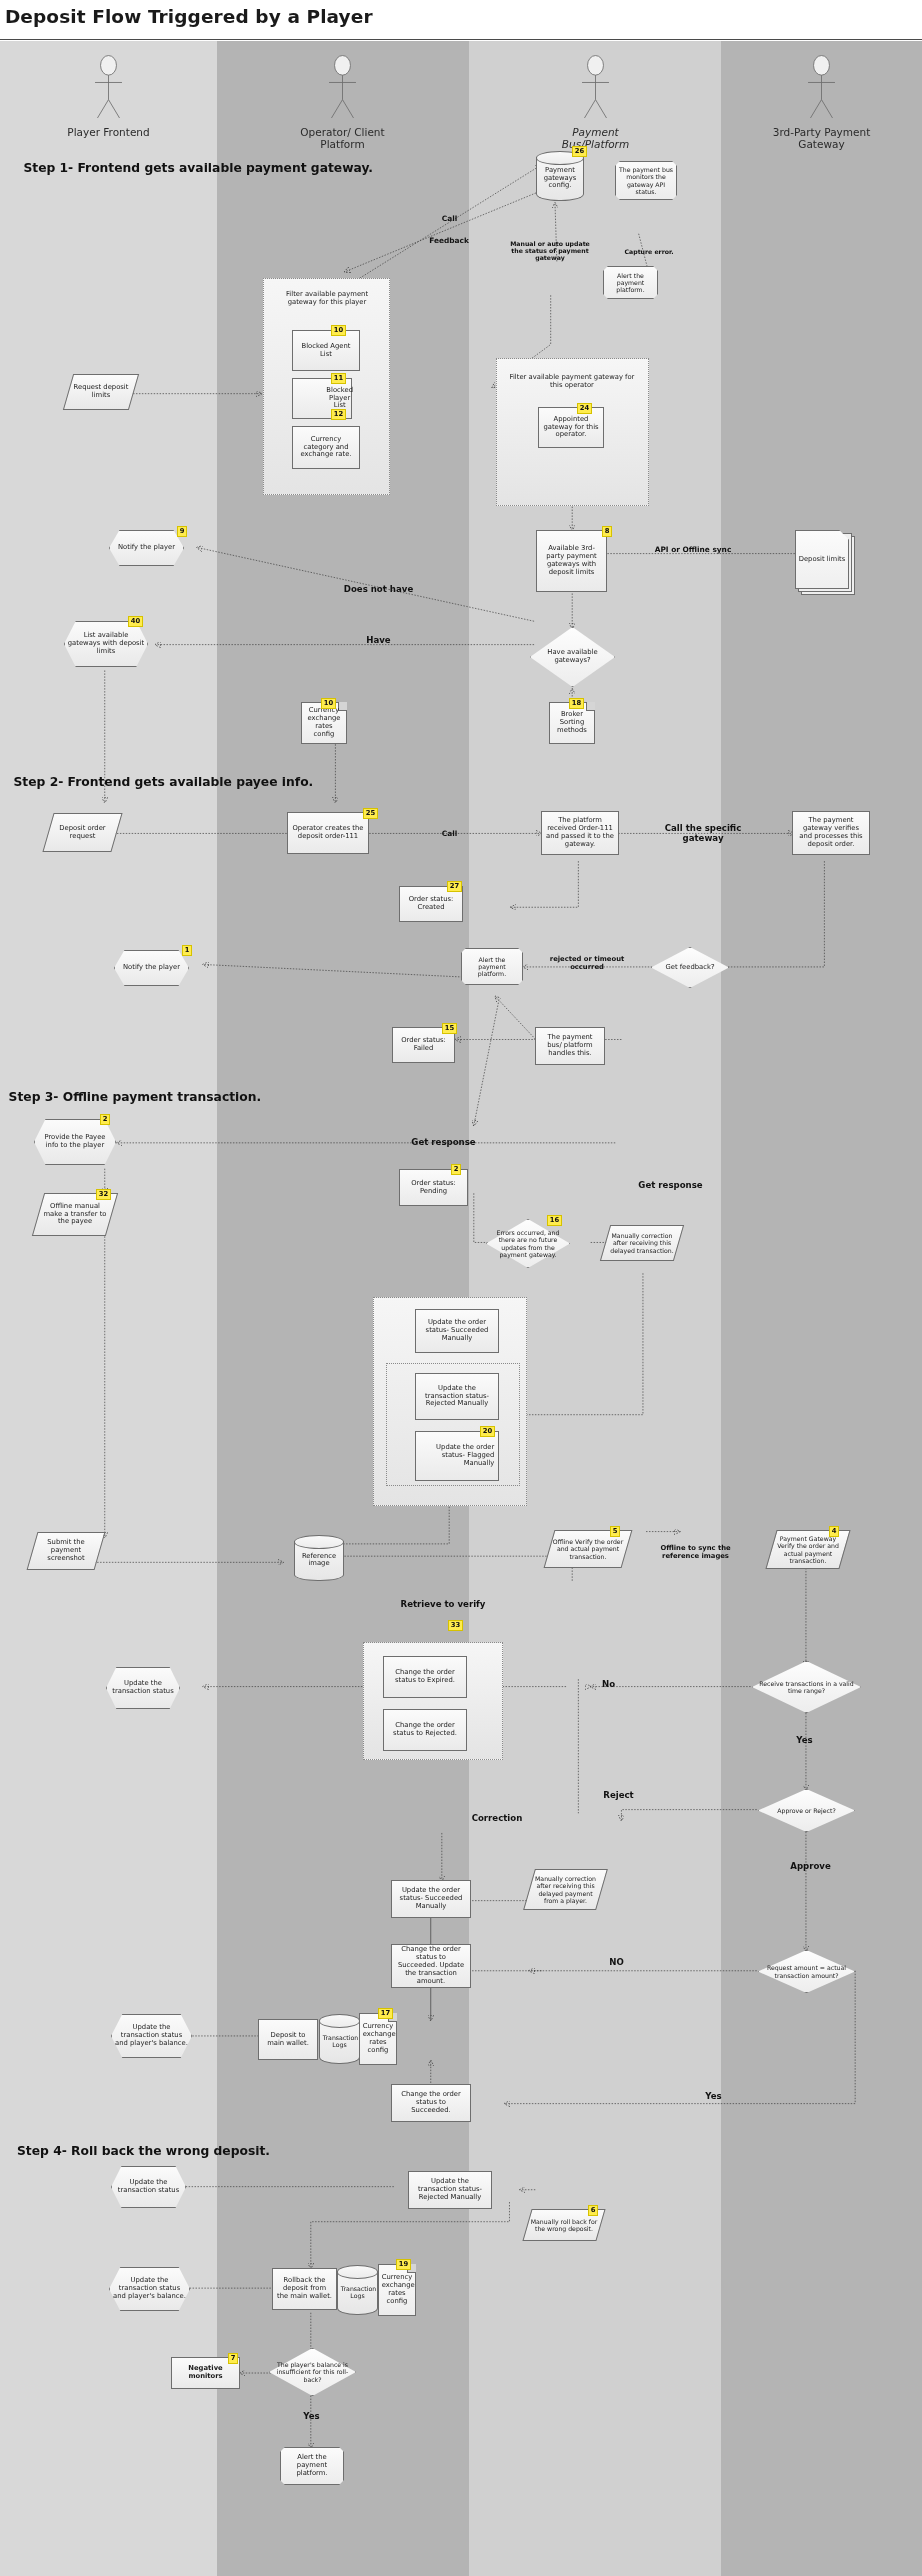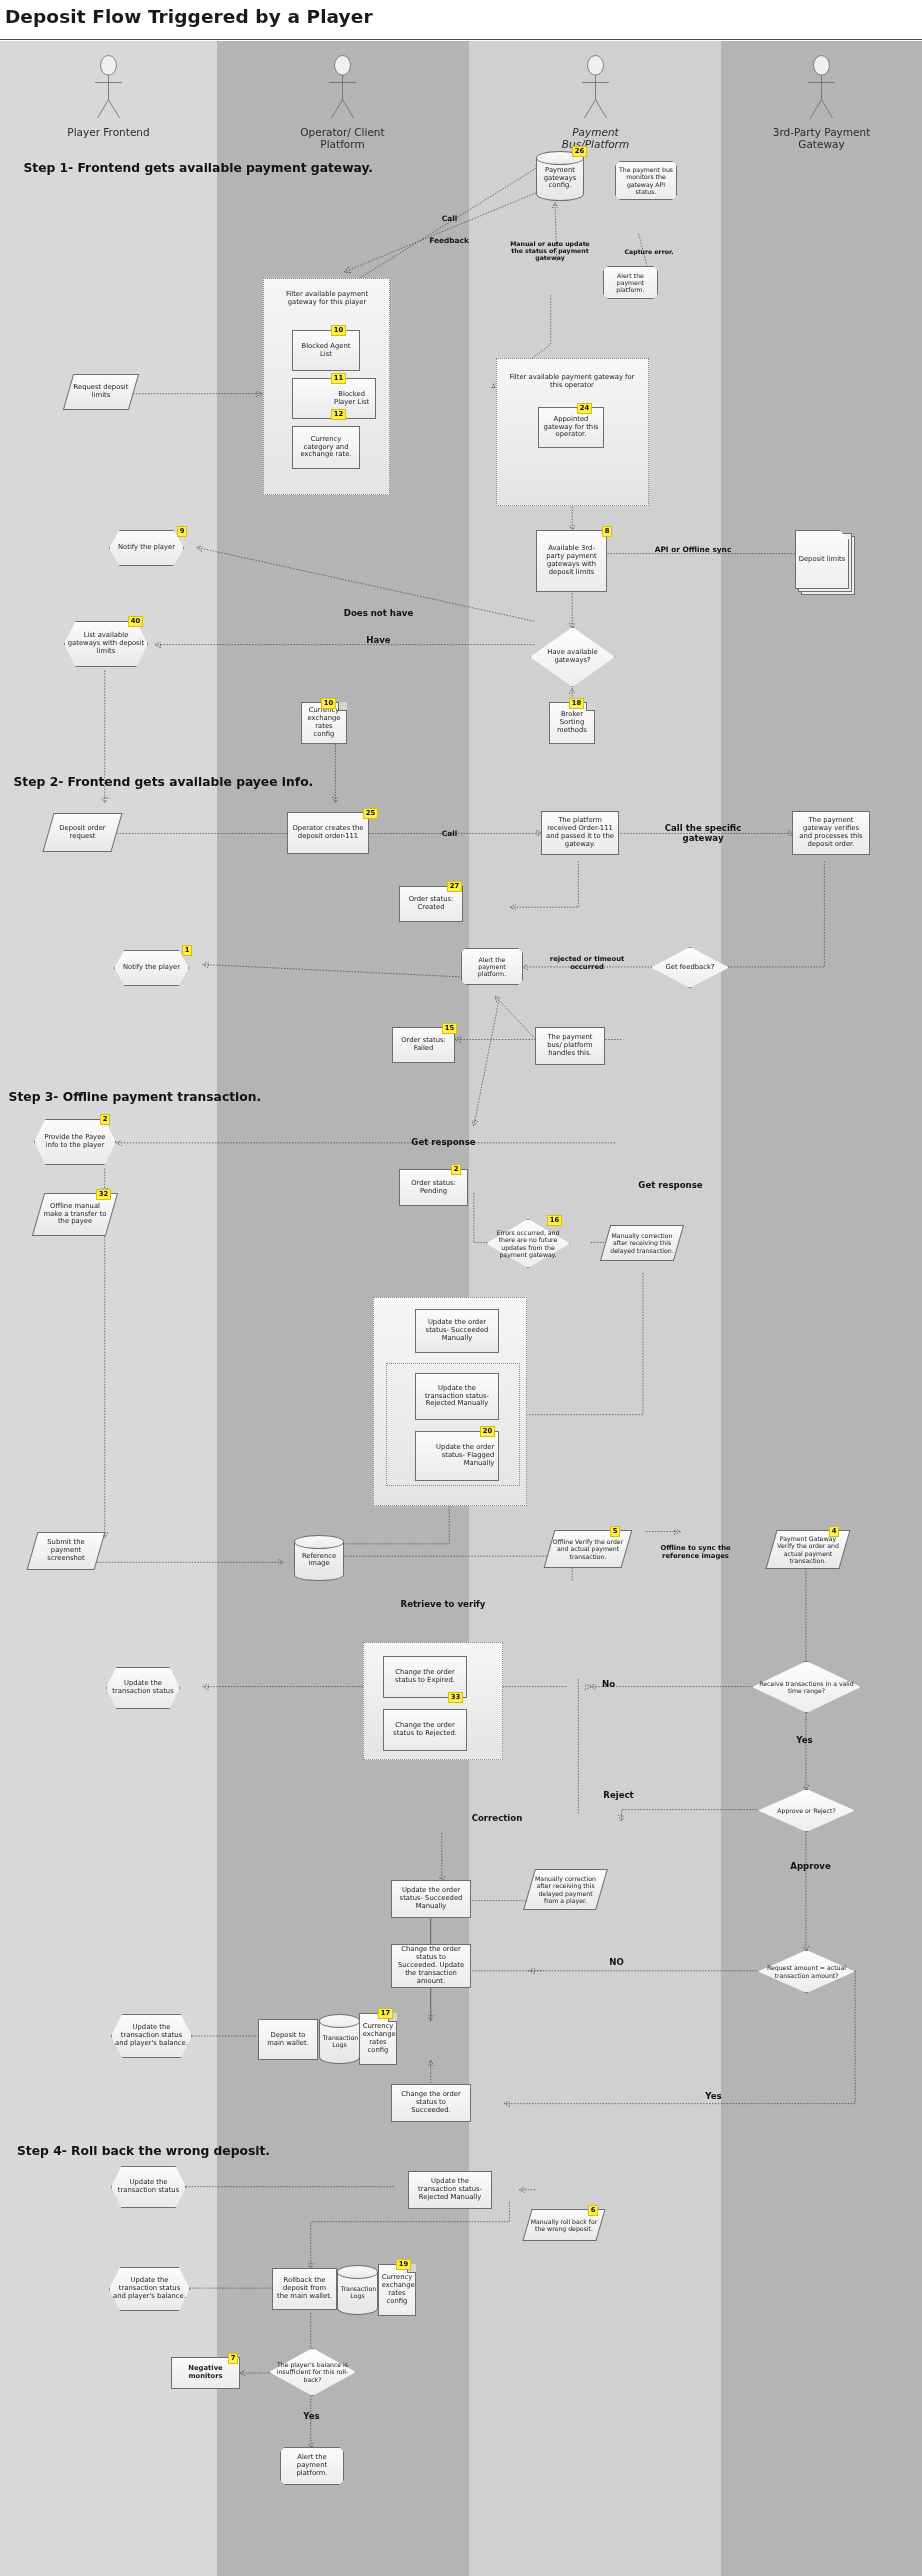--- a/index.html
+++ b/index.html
@@ -328,21 +328,21 @@
 
   <div class="subproc" style="left:263px; top:278px; width:127px; height:217px;"></div>
   <div class="node small" style="left:269px; top:283px; width:116px; height:31px; border:none; background:none;">
     <span>Filter available payment gateway for this player</span>
   </div>
   <div class="node small" style="left:292px; top:330px; width:68px; height:41px;">
     <span>Blocked Agent List</span>
   </div>
   <div class="badge" style="left:331px; top:325px;">10</div>
 
-  <div class="node small" style="left:292px; top:378px; width:84px; height:41px;padding-left:39px;">
+  <div class="node small" style="left:292px; top:378px; width:60px; height:41px;padding-left:39px;">
     <span>Blocked Player List</span>
   </div>
   <div class="badge" style="left:331px; top:373px;">11</div>
 
   <div class="node small" style="left:292px; top:426px; width:68px; height:43px;">
     <span>Currency category and exchange rate.</span>
   </div>
   <div class="badge" style="left:331px; top:409px;">12</div>
 
   <div class="subproc" style="left:496px; top:358px; width:153px; height:148px;"></div>
@@ -382,21 +382,21 @@
     <div class="docinner" style="position:absolute; inset:0; background:linear-gradient(to bottom,#fbfbfb,#efefef); border:0.9px solid #6e6e6e; clip-path:polygon(0 0, calc(100% - 9.8px) 0, 100% 9.8px, 100% 100%, 0 100%); z-index:2;"></div>
     <span style="position:relative; z-index:3;">Deposit limits</span>
   </div>
 
   <div class="elabel" style="left:653px; top:545px; width:80px;">API or Offline sync</div>
 
   <div class="node diamond small" style="left:530px; top:627px; width:85px; height:60px;">
     <div class="dinner"></div>
     <div class="dtxt">Have available gateways?</div>
   </div>
-  <div class="elabel lg" style="left:320px; top:608px; width:117px;">Does not have</div>
+  <div class="elabel lg" style="left:320px; top:584px; width:117px;">Does not have</div>
   <div class="elabel lg" style="left:320px; top:635px; width:117px;">Have</div>
 
   <div class="node docnote small" style="left:301px; top:702px; width:46px; height:42px;">
     <div class="docinner"></div>
       <div class="docfold"></div>
     <div class="doctxt">Currency exchange rates config</div>
   </div>
   <div class="badge" style="left:321px; top:698px;">10</div>
 
   <div class="node docnote small" style="left:549px; top:702px; width:46px; height:42px;">
@@ -534,21 +534,21 @@
     <div class="paratxt">Payment Gateway Verify the order and actual payment transaction.</div>
   </div>
   <div class="badge" style="left:829px; top:1526px;">4</div>
 
   <div class="elabel lg" style="left:394px; top:1599px; width:98px;">Retrieve to verify</div>
 
   <div class="subproc" style="left:363px; top:1642px; width:140px; height:118px;"></div>
   <div class="node small" style="left:383px; top:1656px; width:84px; height:42px;">
     <span>Change the order status to Expired.</span>
   </div>
-  <div class="badge" style="left:448px; top:1692px;">33</div>
+  <div class="badge" style="left:448px; top:1620px;">33</div>
   <div class="node small" style="left:383px; top:1709px; width:84px; height:42px;">
     <span>Change the order status to Rejected.</span>
   </div>
 
   <div class="node hex small" style="left:106px; top:1667px; width:74px; height:42px;">
     <div class="hexinner"></div>
     <div class="hextxt">Update the transaction status</div>
   </div>
 
   <div class="node diamond tiny" style="left:752px; top:1661px; width:109px; height:52px;">

